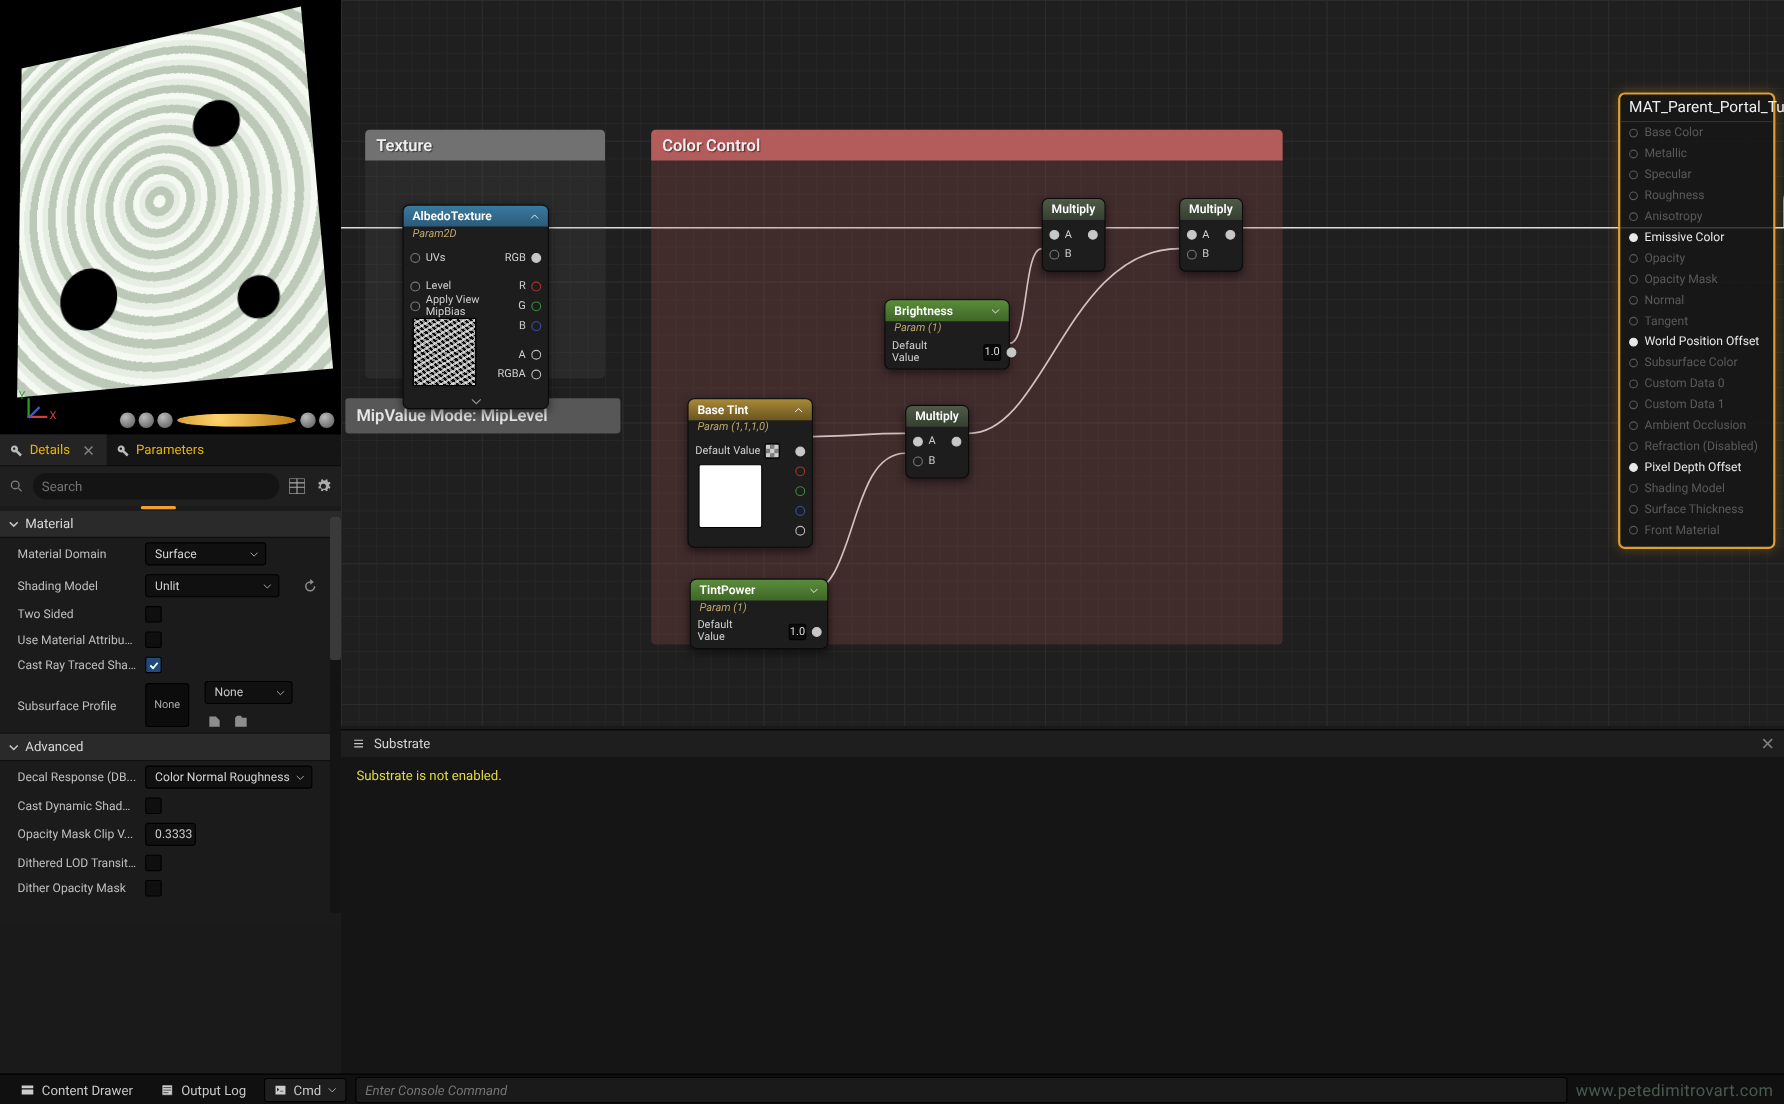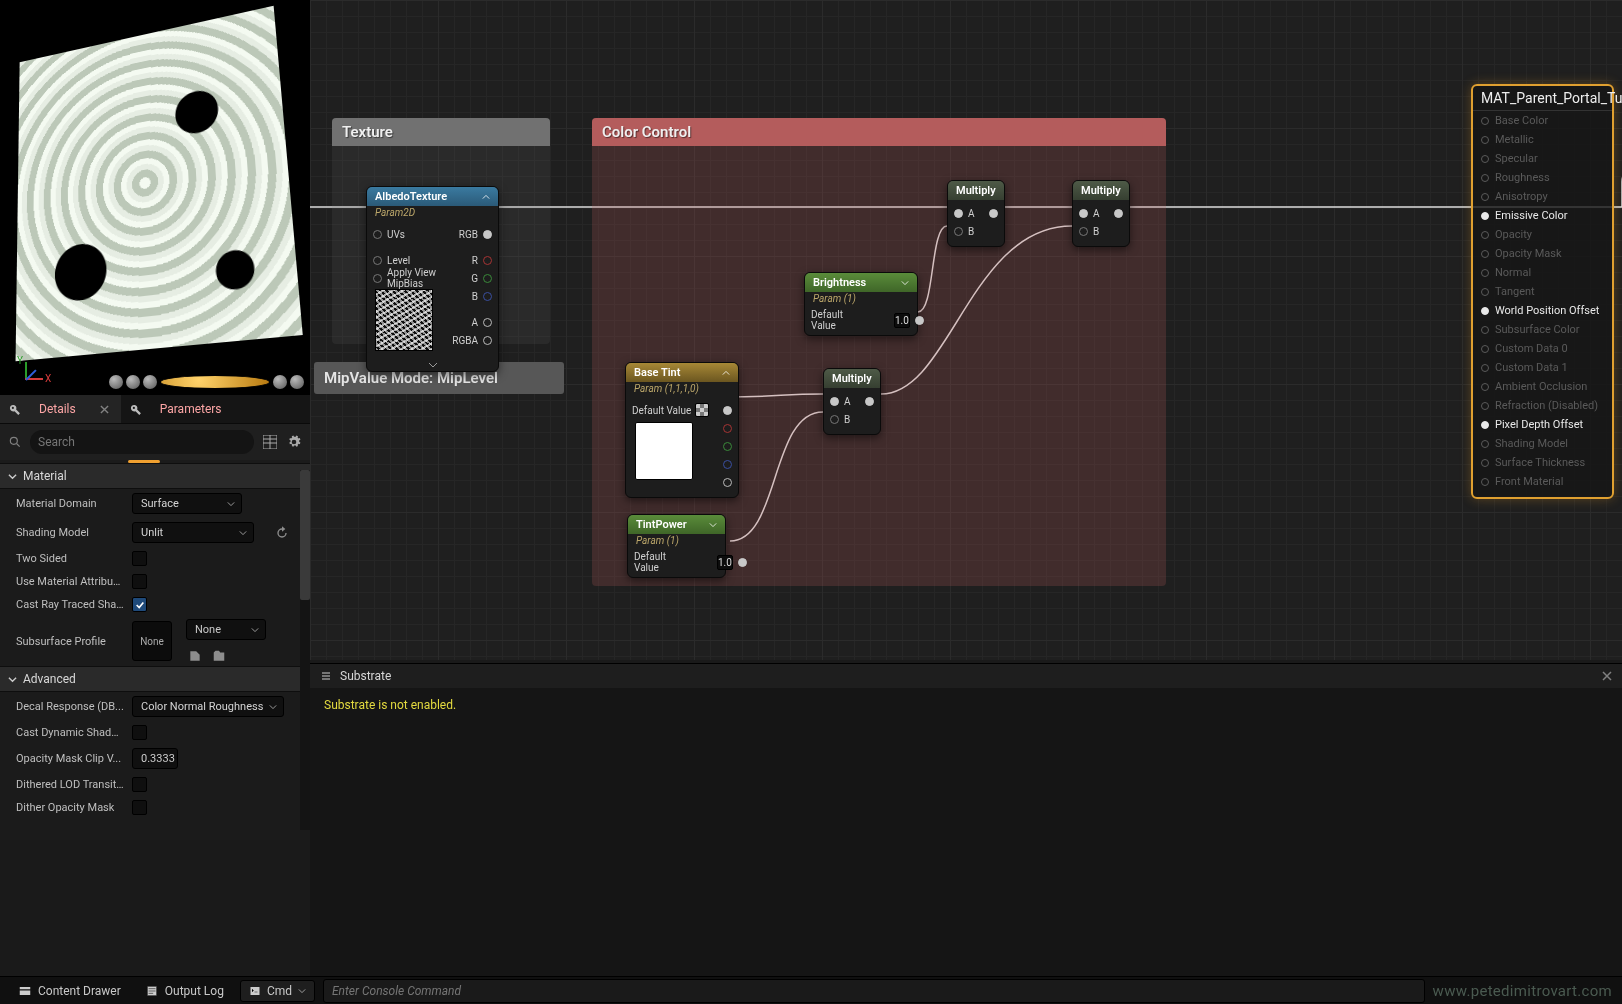--- a/index.html
+++ b/index.html
@@ -22,21 +22,21 @@
 .gizmo .y { position:absolute; bottom:0; left:10px; width:2px; height:18px; background:#2a9d2a; }
 .gizmo .x { position:absolute; bottom:0; left:10px; width:18px; height:2px; background:#d63c3c; }
 .gizmo .z { position:absolute; bottom:0; left:10px; width:2px; height:14px; background:#2e5fdc; transform:rotate(45deg); transform-origin:bottom; }
 .gizmo .xl { position:absolute; bottom:-4px; left:30px; color:#d63c3c; font-size:10px; }
 .gizmo .yl { position:absolute; bottom:14px; left:2px; color:#2a9d2a; font-size:10px; }
 .preview .balls { position:absolute; bottom:6px; right:6px; display:flex; gap:3px; }
 .balls span { width:14px; height:14px; border-radius:50%; background:radial-gradient(circle at 35% 30%,#bbb,#555); }
 .balls span.sel { background:radial-gradient(circle at 35% 30%,#ffd36b,#b87a10); }
 
 .tabs-row { display:flex; background:#151515; border-bottom:1px solid #0a0a0a; }
-.tab { padding:7px 12px 7px 8px; display:flex; align-items:center; gap:18px; font-size:12px; color:#fca5a5; position:relative; }
+.tab { padding:7px 12px 7px 8px; display:flex; align-items:center; gap:6px; font-size:12px; color:#eab308; position:relative; }
 .tab.active { background:#242424; }
 .tab .wrench { width:13px; height:13px; }
 .tab .close { width:9px; height:9px; margin-left:6px; opacity:.7; }
 
 .search-row { display:flex; align-items:center; gap:8px; padding:6px 8px; background:#1f1f1f; }
 .search-row .glass { width:14px; height:14px; opacity:.7; }
 .search-row input { flex:1; background:#141414; border:none; outline:none; color:#ccc; padding:5px 8px; border-radius:12px; font-size:12px; }
 .search-row .util { width:16px; height:16px; opacity:.9; display:flex; align-items:center; justify-content:center; cursor:pointer; }
 .accent-bar { height:3px; background:#1b1b1b; position:relative; }
 .accent-bar::after{ content:""; position:absolute; left:128px; width:32px; height:3px; background:#f0a030; border-radius:2px; }
@@ -115,21 +115,21 @@
     repeating-linear-gradient(42deg,#999 0 2px,#222 2px 4px),
     repeating-linear-gradient(-30deg,#aaa 0 2px,#111 2px 5px);
   background-blend-mode:screen;
   filter:contrast(1.4) brightness(.85);
 }
 .node .collapse-caret{ width:100%; height:12px; display:flex; justify-content:center; align-items:center;}
 
 #n-tex{ top:186px; left:56px; width:133px; }
 #n-bright{ top:272px; left:494px; width:114px; }
 #n-tint{ top:362px; left:315px; width:114px; }
-#n-tintpow{ top:514px; left:317px; width:99px; }
+#n-tintpow{ top:526px; left:317px; width:126px; }
 #n-mult1{ top:368px; left:513px; width:58px; }
 #n-mult2{ top:180px; left:637px; width:58px; }
 #n-mult3{ top:180px; left:762px; width:58px; }
 
 
 .matout{ position:absolute; top:84px; right:8px; width:143px; background:#151515cc; border:2px solid #e0a030; border-radius:6px; box-shadow:0 0 12px rgba(240,160,40,.3); padding-bottom:6px;}
 .matout .mohdr{ padding:4px 8px; font-size:14px; color:#eee; border-bottom:1px solid #333;}
 .mo-row{ display:flex; align-items:center; gap:6px; padding:2px 8px; height:19px; font-size:11px; color:#5a5a5a;}
 .mo-row.on{ color:#e8e8e8;}
 .mo-row .mpin{ width:8px; height:8px; border-radius:50%; border:1px solid currentColor; flex:none;}

